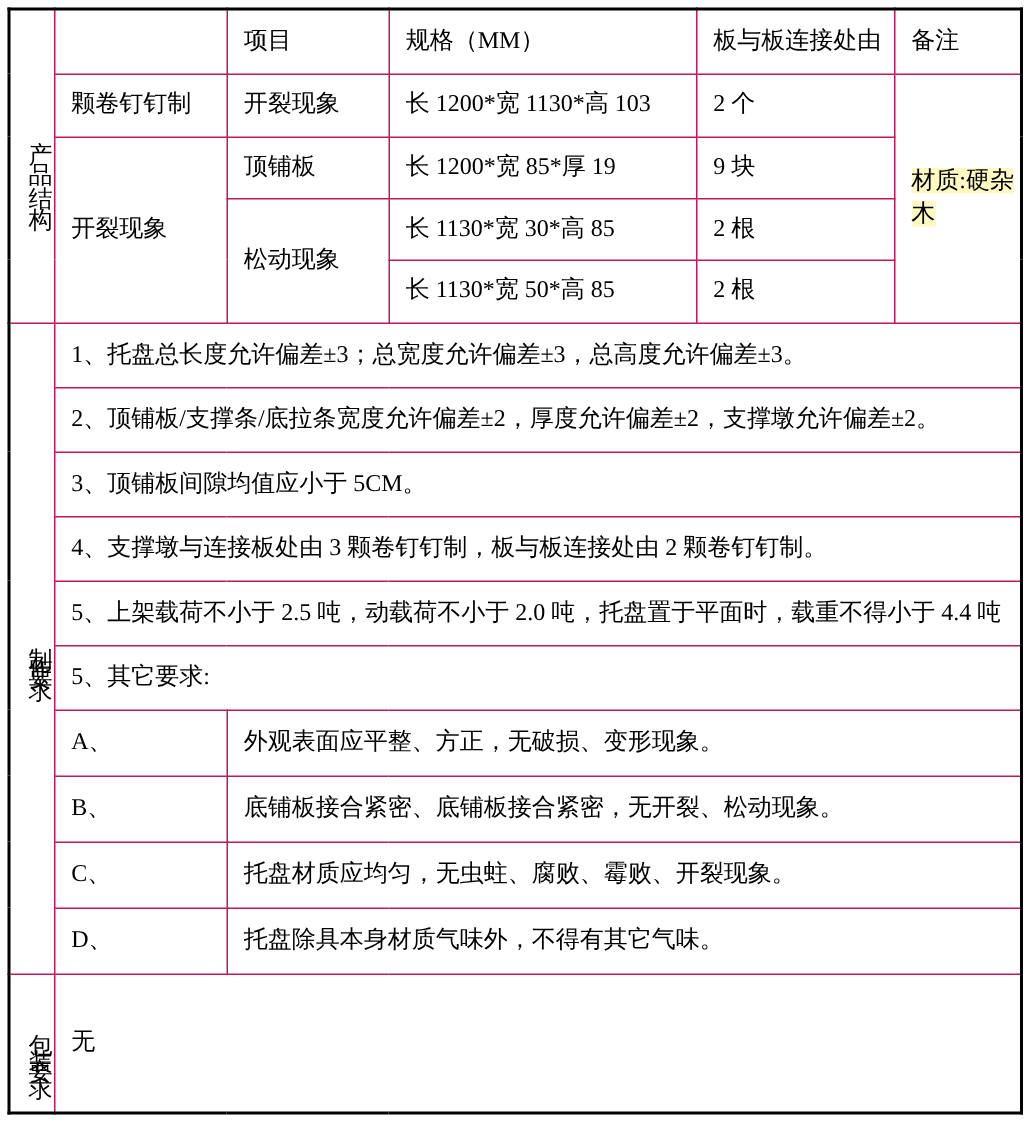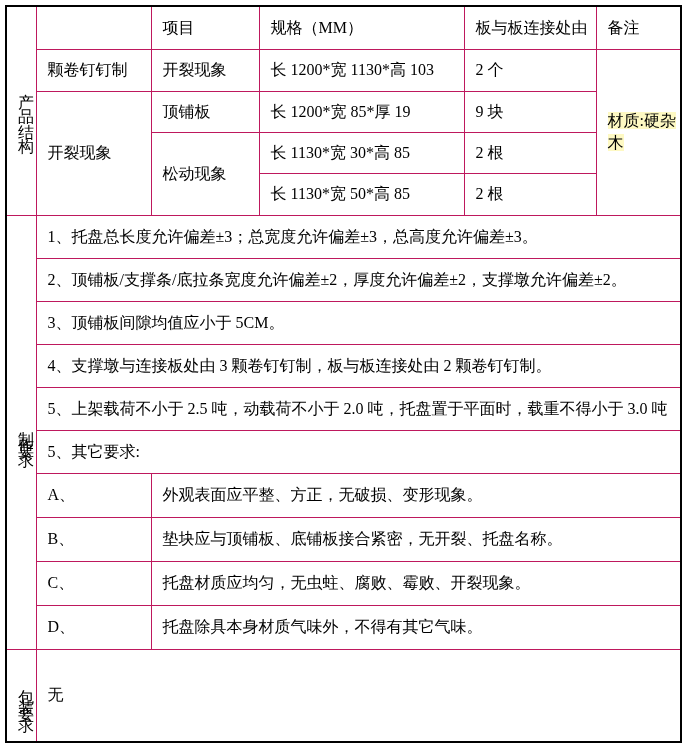--- a/index.html
+++ b/index.html
@@ -128,33 +128,33 @@
       <tr class="h43">
         <td colspan="5">2、顶铺板/支撑条/底拉条宽度允许偏差±2，厚度允许偏差±2，支撑墩允许偏差±2。</td>
       </tr>
       <tr class="h43">
         <td colspan="5">3、顶铺板间隙均值应小于 5CM。</td>
       </tr>
       <tr class="h43">
         <td colspan="5">4、支撑墩与连接板处由 3 颗卷钉钉制，板与板连接处由 2 颗卷钉钉制。</td>
       </tr>
       <tr class="h43">
-        <td colspan="5">5、上架载荷不小于 2.5 吨，动载荷不小于 2.0 吨，托盘置于平面时，载重不得小于 3.0 吨</td>
+        <td colspan="5">5、上架载荷不小于 2.5 吨，动载荷不小于 2.0 吨，托盘置于平面时，载重不得小于 4.4 吨</td>
       </tr>
       <tr class="h43">
         <td colspan="5">5、其它要求:</td>
       </tr>
 
       <tr class="h44">
         <td>A、</td>
         <td colspan="4">外观表面应平整、方正，无破损、变形现象。</td>
       </tr>
       <tr class="h44">
         <td>B、</td>
-        <td colspan="4">垫块应与顶铺板、底铺板接合紧密，无开裂、托盘名称。</td>
+        <td colspan="4">底铺板接合紧密、底铺板接合紧密，无开裂、松动现象。</td>
       </tr>
       <tr class="h44">
         <td>C、</td>
         <td colspan="4">托盘材质应均匀，无虫蛀、腐败、霉败、开裂现象。</td>
       </tr>
       <tr class="h44">
         <td>D、</td>
         <td colspan="4">托盘除具本身材质气味外，不得有其它气味。</td>
       </tr>
 

